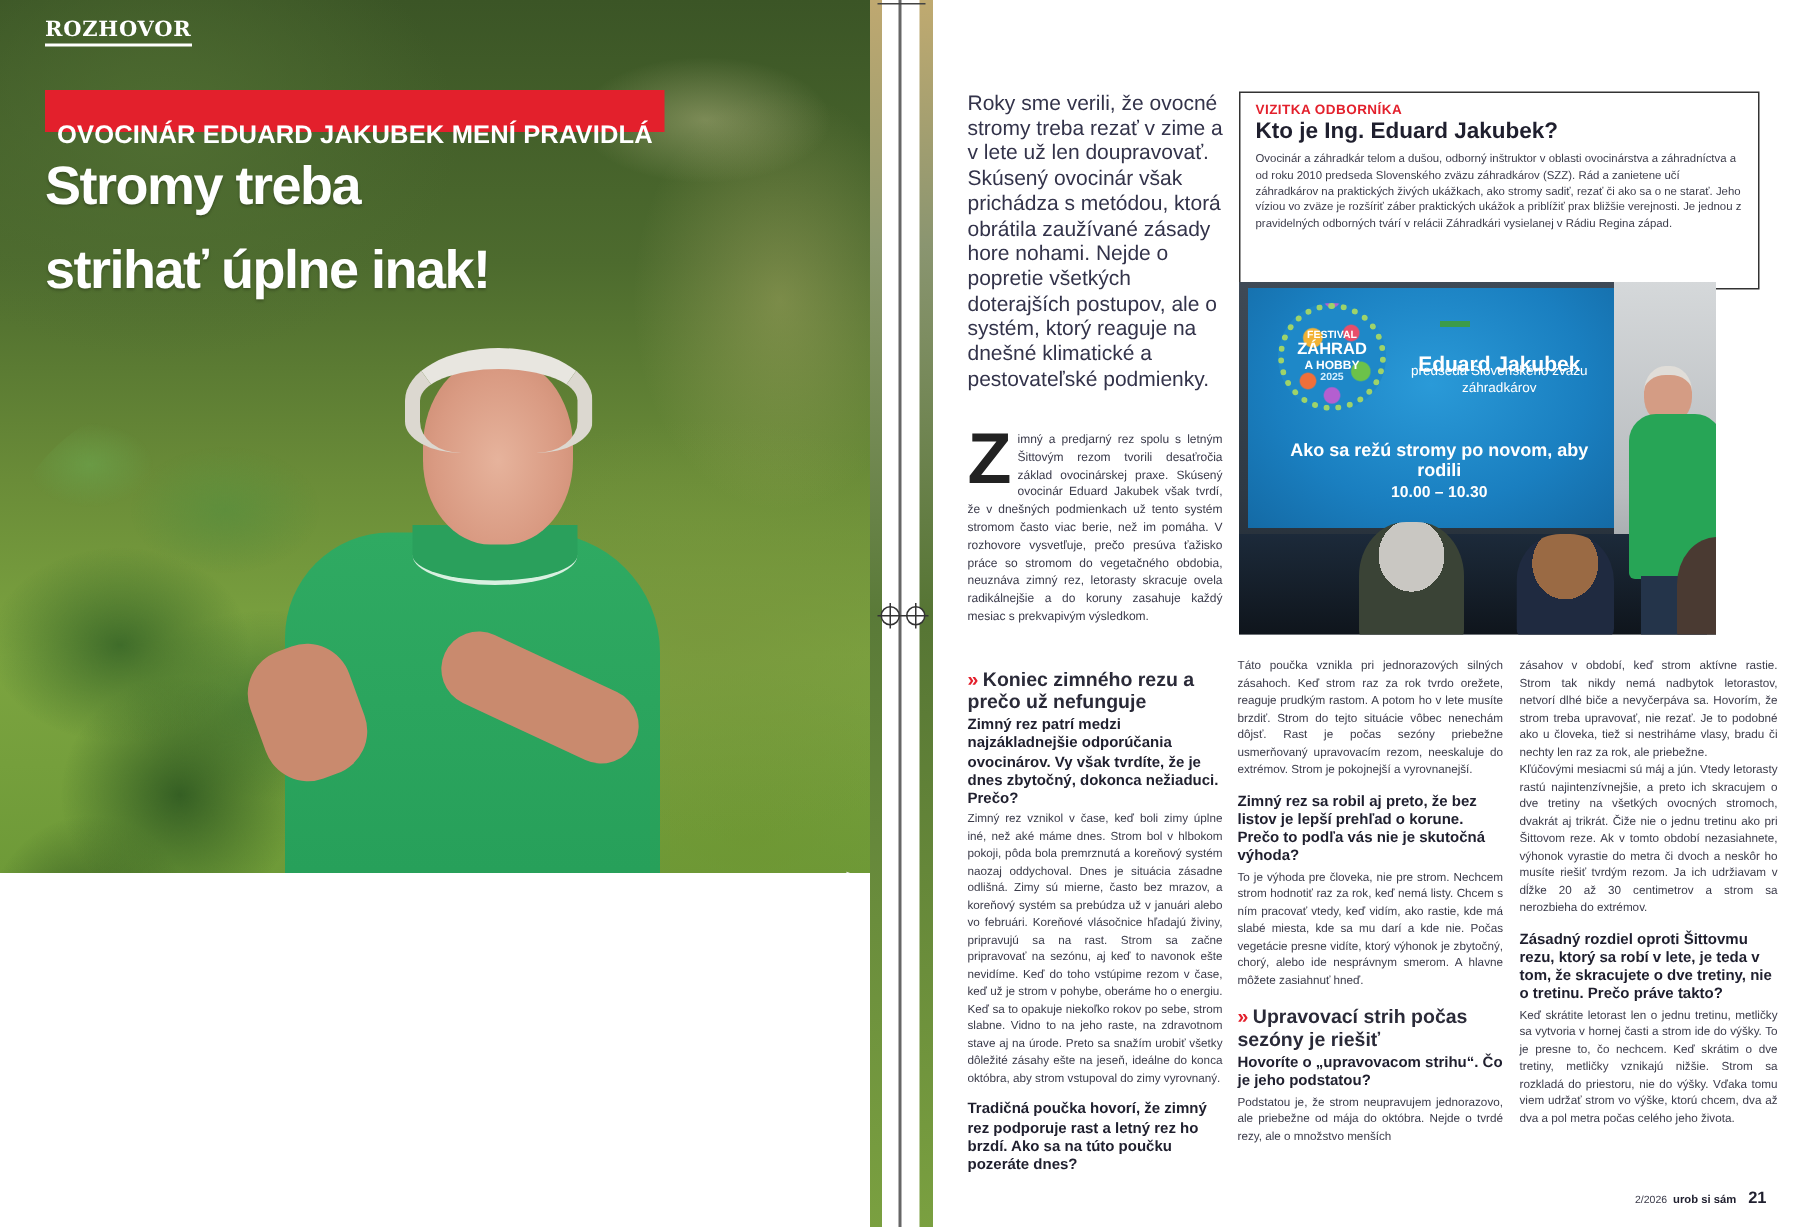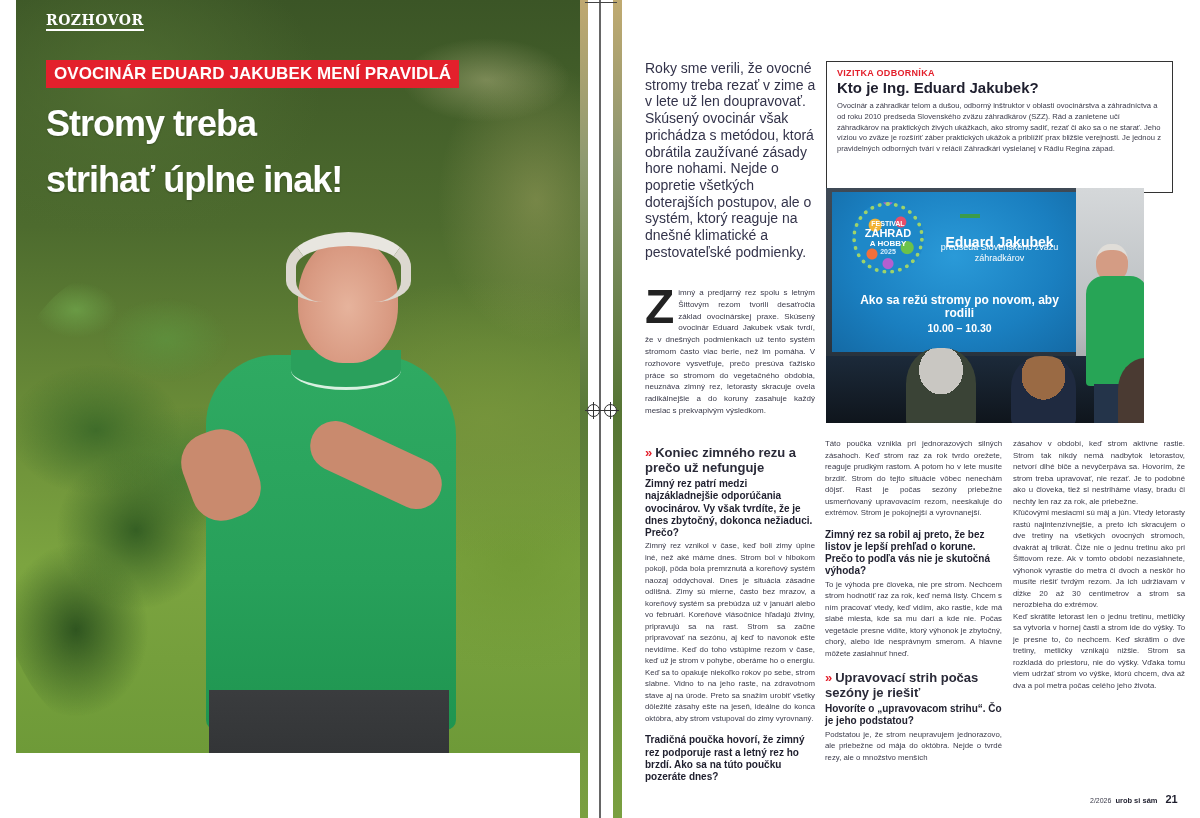--- a/index.html
+++ b/index.html
@@ -1,29 +1,28 @@
 <!DOCTYPE html>
 <html><head>
 <meta charset="utf-8">
 <style>
   * { box-sizing: border-box; margin: 0; padding: 0; }
   html, body { width: 1200px; height: 818px; overflow: hidden; background: #ffffff; }
   body { position: relative; font-family: "Liberation Sans", sans-serif; color: #222; }
 
   
   .left-page {
-    position: absolute; left: 0; top: 0; width: 580px; height: 753px; overflow: hidden;
+    position: absolute; left: 0; top: 0; width: 580px; height: 582px; overflow: hidden;
     background:
       radial-gradient(ellipse 120px 60px at 470px 80px, rgba(230,220,170,0.35), transparent 70%),
       radial-gradient(ellipse 140px 200px at 520px 200px, rgba(200,190,120,0.35), transparent 70%),
       radial-gradient(ellipse 260px 200px at 110px 90px, rgba(80,110,50,0.9), transparent 75%),
       radial-gradient(ellipse 300px 200px at 470px 420px, rgba(120,150,60,0.8), transparent 70%),
       radial-gradient(ellipse 200px 160px at 500px 560px, rgba(110,150,50,0.7), transparent 70%),
       linear-gradient(180deg, #3b5526 0%, #4d6b2e 30%, #6a8c38 55%, #7ca440 75%, #6e9a38 100%);
-    margin-left: 16px;
   }
   .bush {
     position: absolute; left: -20px; top: 270px; width: 300px; height: 470px;
     background:
       radial-gradient(ellipse 60px 40px at 80px 40px, #6a9a45, transparent 70%),
       radial-gradient(ellipse 90px 60px at 170px 70px, #5e8e3c, transparent 70%),
       radial-gradient(ellipse 120px 90px at 100px 160px, #3f6c2a, transparent 72%),
       radial-gradient(ellipse 110px 110px at 140px 260px, #355f24, transparent 72%),
       radial-gradient(ellipse 100px 120px at 80px 360px, #2f5520, transparent 72%),
       radial-gradient(ellipse 140px 90px at 200px 200px, #4a7a32, transparent 70%);
@@ -62,21 +61,21 @@
   }
 
   .section-label {
     position: absolute; left: 30px; top: 12px;
     font-family: "DejaVu Serif", serif; font-weight: bold; font-size: 14px; letter-spacing: 0.5px;
     color: #ffffff; border-bottom: 2px solid #ffffff; padding-bottom: 1px;
   }
   .kicker {
     position: absolute; left: 30px; top: 60px; height: 28px;
     background: #e3202c; color: #ffffff; font-weight: bold; font-size: 17px;
-    padding: 4px 8px 0 8px; letter-spacing: 0.1px; white-space: nowrap;
+    padding: 20px 8px 0 8px; letter-spacing: 0.1px; white-space: nowrap;
   }
   .headline {
     position: absolute; left: 30px; top: 96px; width: 560px;
     color: #ffffff; font-weight: bold; font-size: 36px; line-height: 56px; letter-spacing: -1px;
     text-shadow: 0 1px 2px rgba(0,0,0,0.25);
   }
   .photo-credit {
     position: absolute; left: 563px; top: 785px; width: 240px;
     transform-origin: left top; transform: rotate(-90deg);
     font-size: 7px; color: #f2f2f2; white-space: nowrap;
@@ -268,20 +267,21 @@
   <div class="sub" style="margin-top:12px">
     <span class="chev">»</span><span>Upravovací strih počas sezóny je riešiť</span>
   </div>
   <p class="q first">Hovoríte o „upravovacom strihu“. Čo je jeho podstatou?</p>
   <p>Podstatou je, že strom neupravujem jednorazovo, ale priebežne od mája do októbra. Nejde o tvrdé rezy, ale o množstvo menších</p>
 </div>
 
 <div class="col col3">
   <p>zásahov v období, keď strom aktívne rastie. Strom tak nikdy nemá nadbytok letorastov, netvorí dlhé biče a nevyčerpáva sa. Hovorím, že strom treba upravovať, nie rezať. Je to podobné ako u človeka, tiež si nestriháme vlasy, bradu či nechty len raz za rok, ale priebežne.</p>
   <p>Kľúčovými mesiacmi sú máj a jún. Vtedy letorasty rastú najintenzívnejšie, a preto ich skracujem o dve tretiny na všetkých ovocných stromoch, dvakrát aj trikrát. Čiže nie o jednu tretinu ako pri Šittovom reze. Ak v tomto období nezasiahnete, výhonok vyrastie do metra či dvoch a neskôr ho musíte riešiť tvrdým rezom. Ja ich udržiavam v dĺžke 20 až 30 centimetrov a strom sa nerozbieha do extrémov.</p>
+  <p class="q">Zásadný rozdiel oproti Šittovmu rezu, ktorý sa robí v lete, je teda v tom, že skracujete o dve tretiny, nie o tretinu. Prečo práve takto?</p>
   <p>Keď skrátite letorast len o jednu tretinu, metličky sa vytvoria v hornej časti a strom ide do výšky. To je presne to, čo nechcem. Keď skrátim o dve tretiny, metličky vznikajú nižšie. Strom sa rozkladá do priestoru, nie do výšky. Vďaka tomu viem udržať strom vo výške, ktorú chcem, dva až dva a pol metra počas celého jeho života.</p>
 </div>
 
 <div class="folio-right">
   <span>2/2026</span>
   <span class="brand">urob si sám</span>
   <span class="num">21</span>
 </div>
 
 </body></html>

